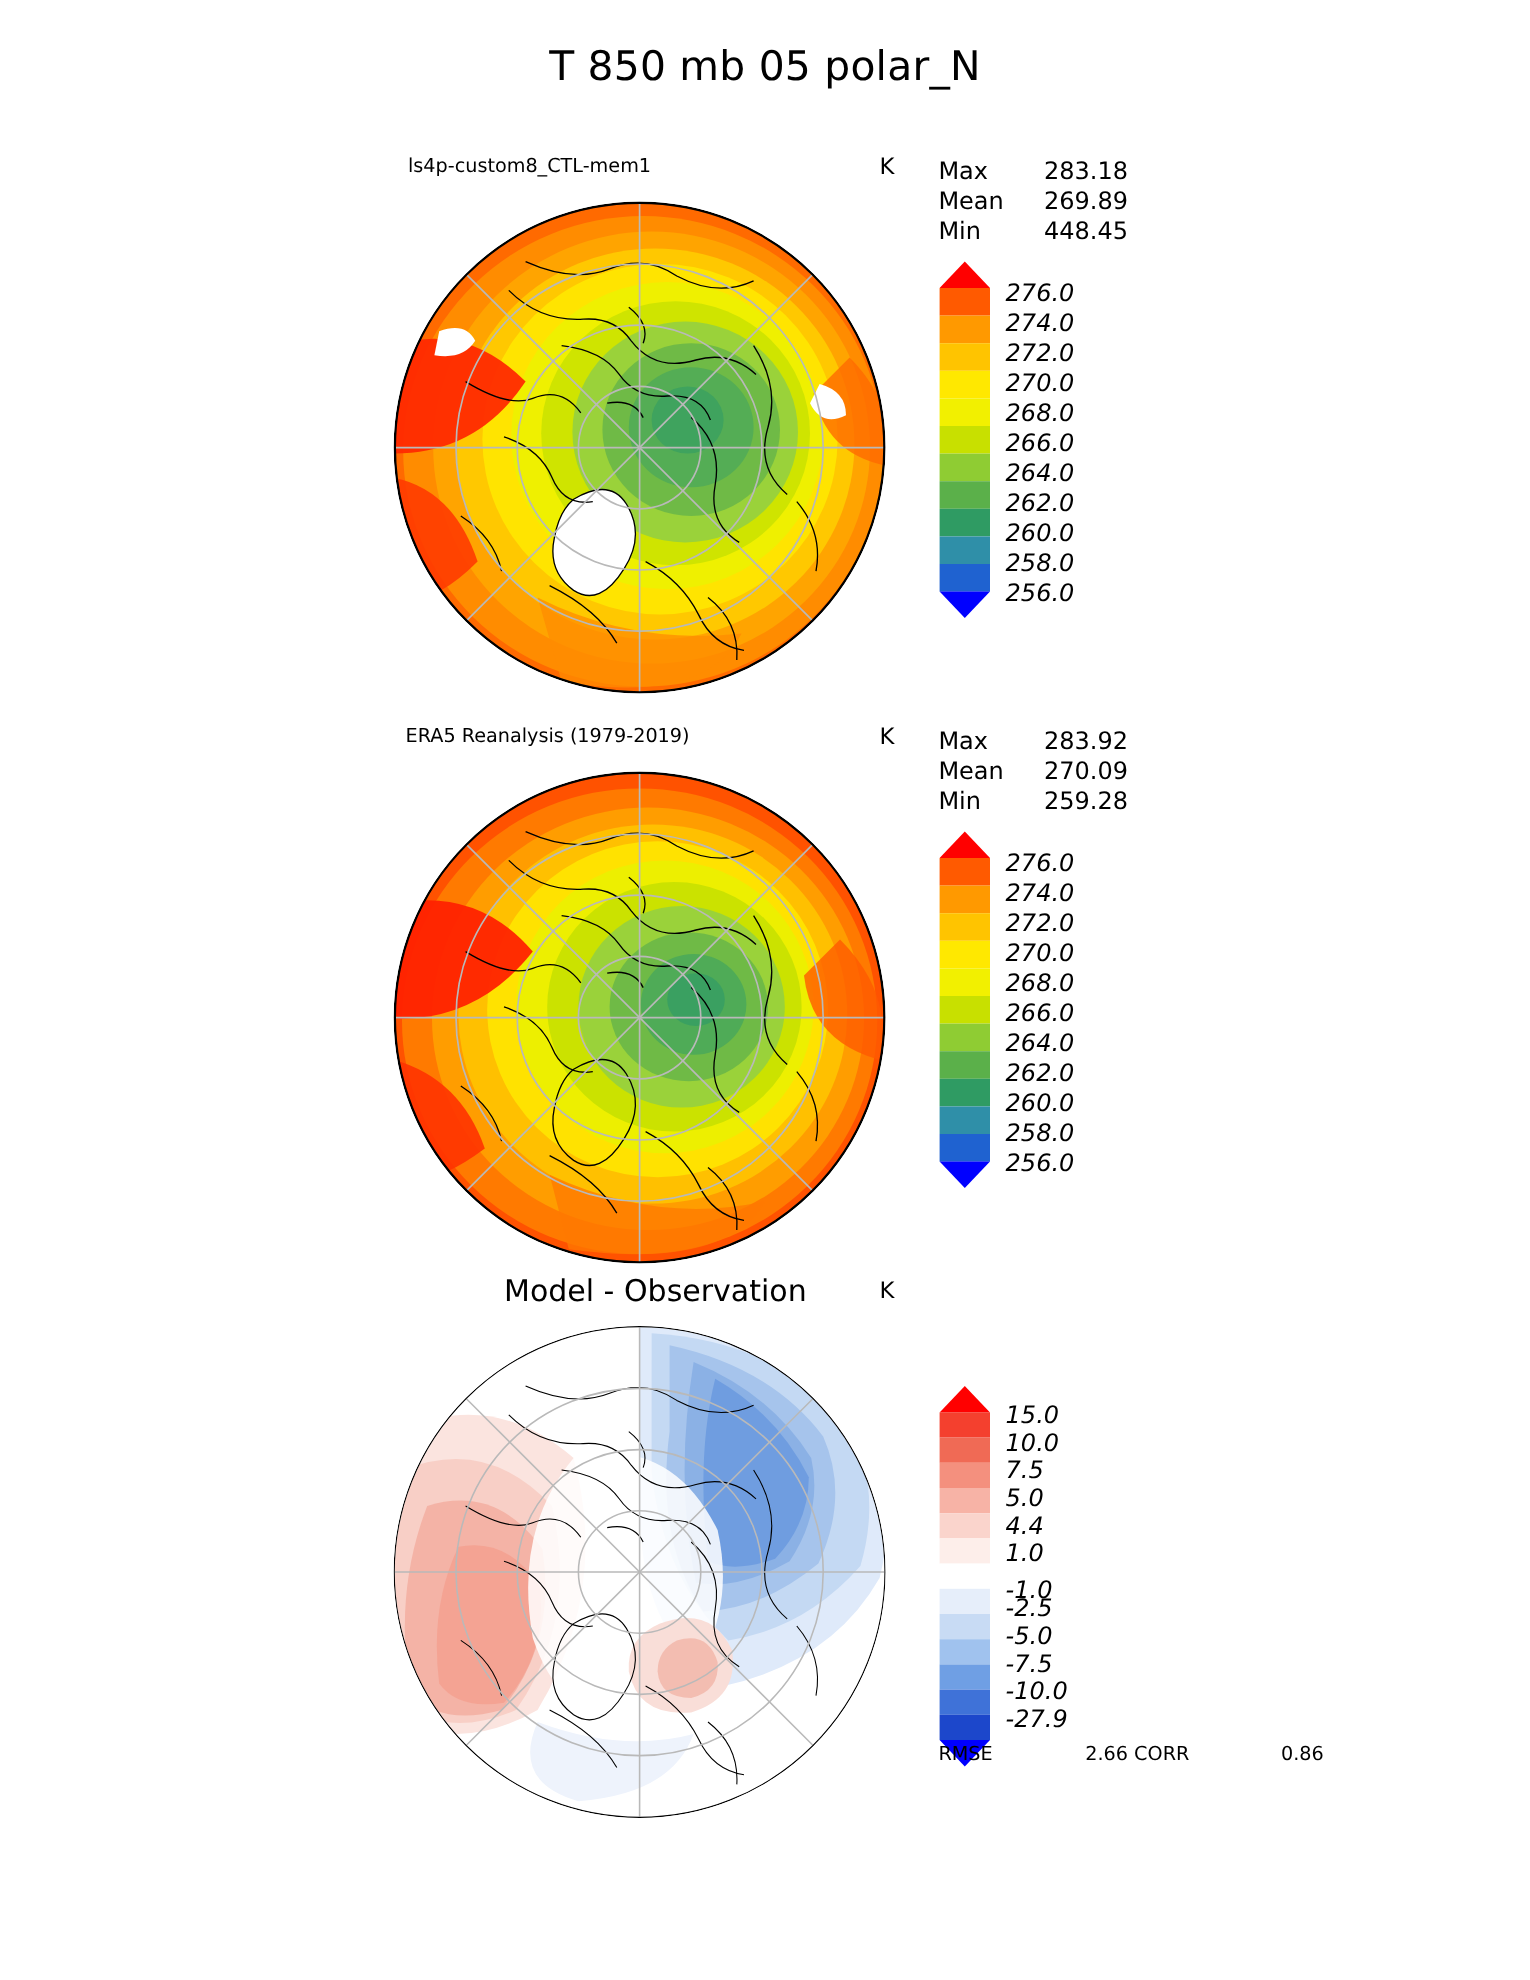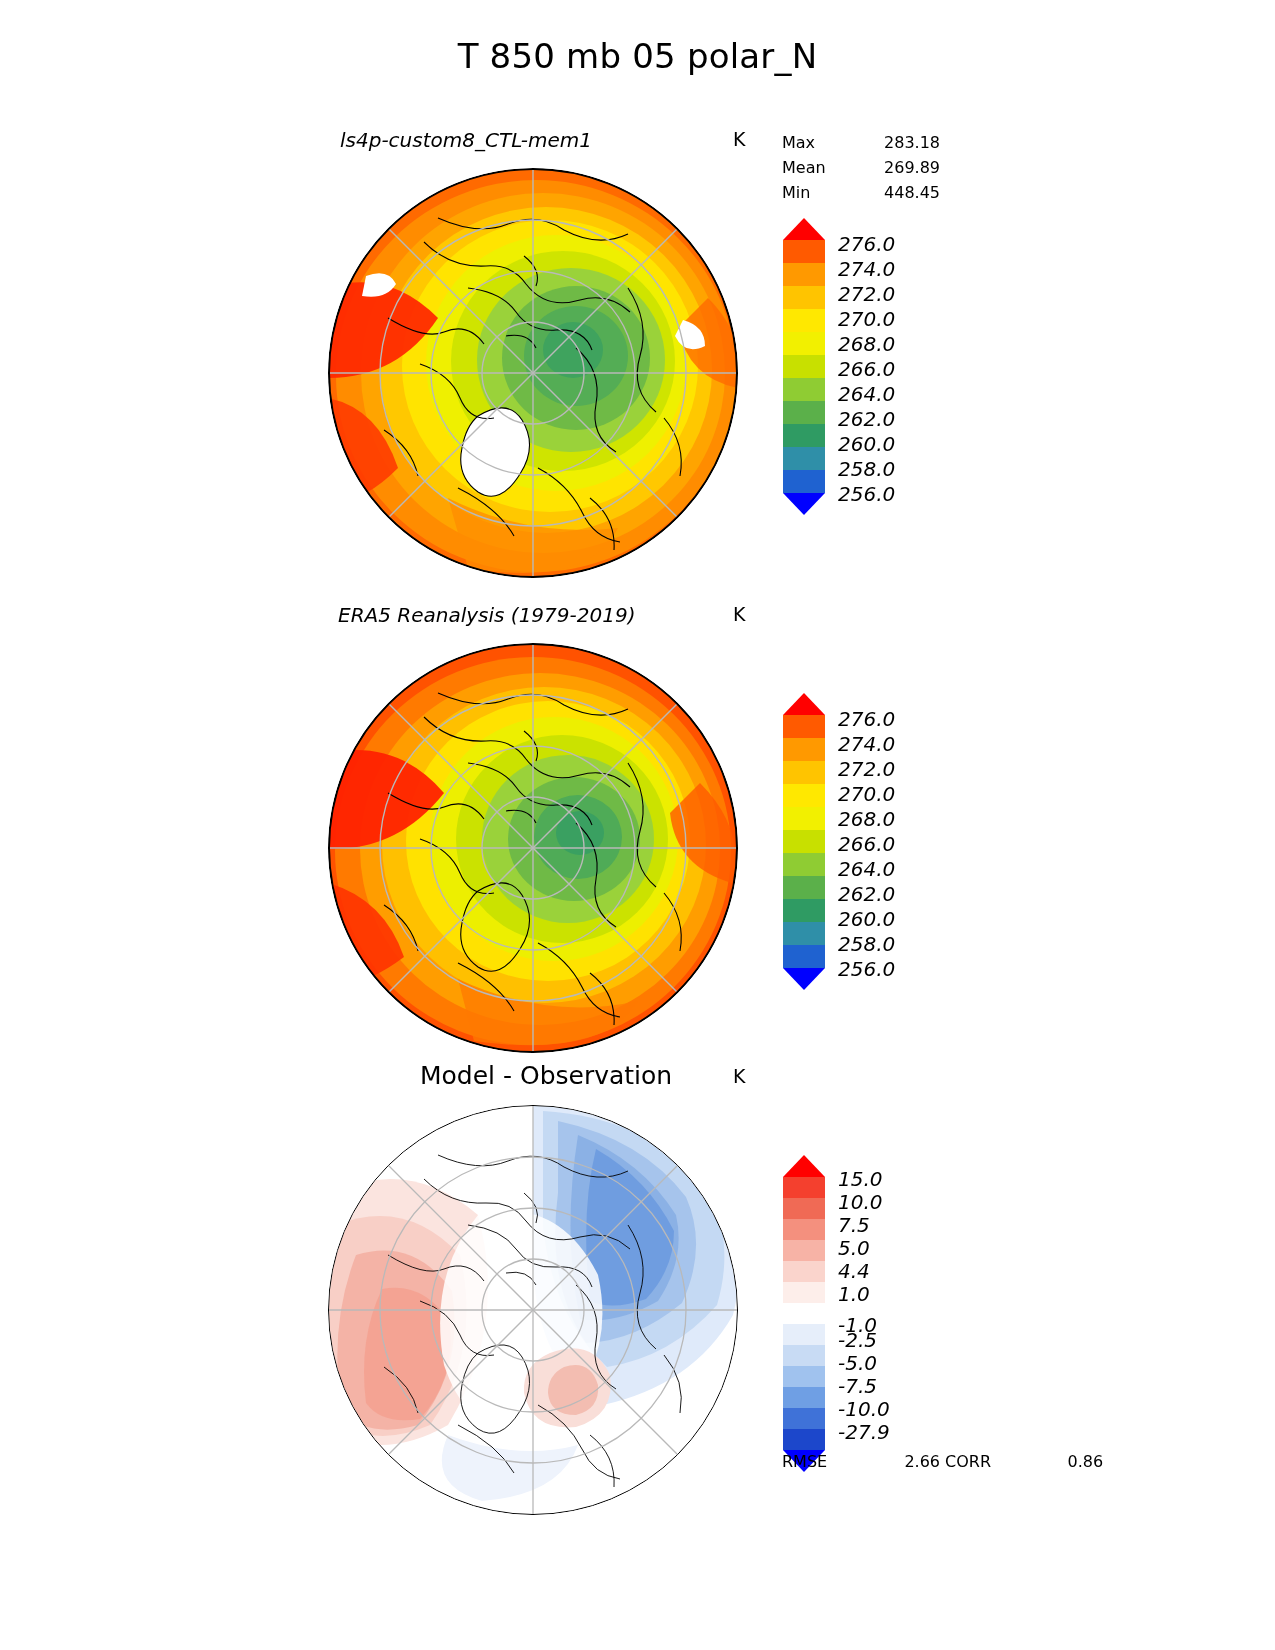--- a/index.html
+++ b/index.html
@@ -32,31 +32,31 @@
   }
   .panel-1 { top: 110px; height: 440px; }
   .panel-2 { top: 585px; height: 440px; }
   .panel-3 { top: 1055px; height: 500px; }
 
   .panel-title {
     position: absolute;
     font-size: 19px;
     white-space: nowrap;
   }
-  .panel-title.small { font-size: 20px; font-style: italic; }
+  .panel-title.small { font-size: 16px; }
   .panel-title.big { font-size: 25px; }
 
   .unit-label {
     position: absolute;
     font-size: 19px;
   }
 
   .stats {
     position: absolute;
-    font-size: 16px;
+    font-size: 20px;
     line-height: 25px;
     white-space: nowrap;
   }
   .stats .row { display: block; }
   .stats .lbl {
     display: inline-block;
     width: 78px;
   }
   .stats .val {
     display: inline-block;
@@ -250,20 +250,31 @@
     <span class="t" style="top:264px;">256.0</span>
   </div>
 </div>
 
 <div class="panel panel-2">
 
   <div class="panel-title small" style="left:338px; top:18px;">ERA5 Reanalysis (1979-2019)</div>
 
   <div class="unit-label" style="left:733px; top:18px;">K</div>
 
+  <div class="stats" style="left:782px; top:20px;">
+    <span class="row">
+      <span class="lbl">Max</span><span class="val">283.92</span>
+    </span>
+    <span class="row">
+      <span class="lbl">Mean</span><span class="val">270.09</span>
+    </span>
+    <span class="row">
+      <span class="lbl">Min</span><span class="val">259.28</span>
+    </span>
+  </div>
 
   <div class="map-wrap" style="left:328px; top:58px; width:410px; height:410px;">
     <div class="map-disc">
       <svg viewBox="0 0 410 410" width="410" height="410">
         <defs>
           <clipPath id="clipB">
               <circle cx="205" cy="205" r="204"></circle>
             </clipPath>
         </defs>
         <g clip-path="url(#clipB)">

